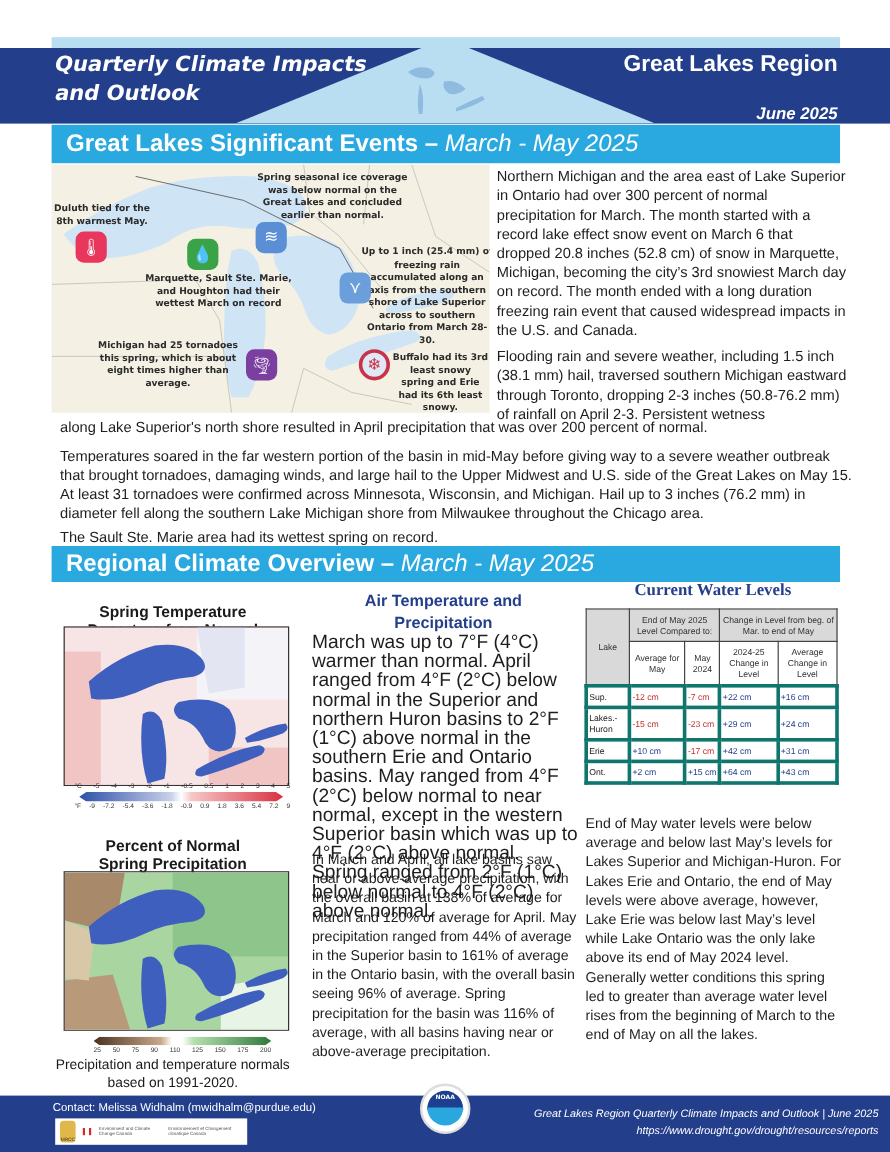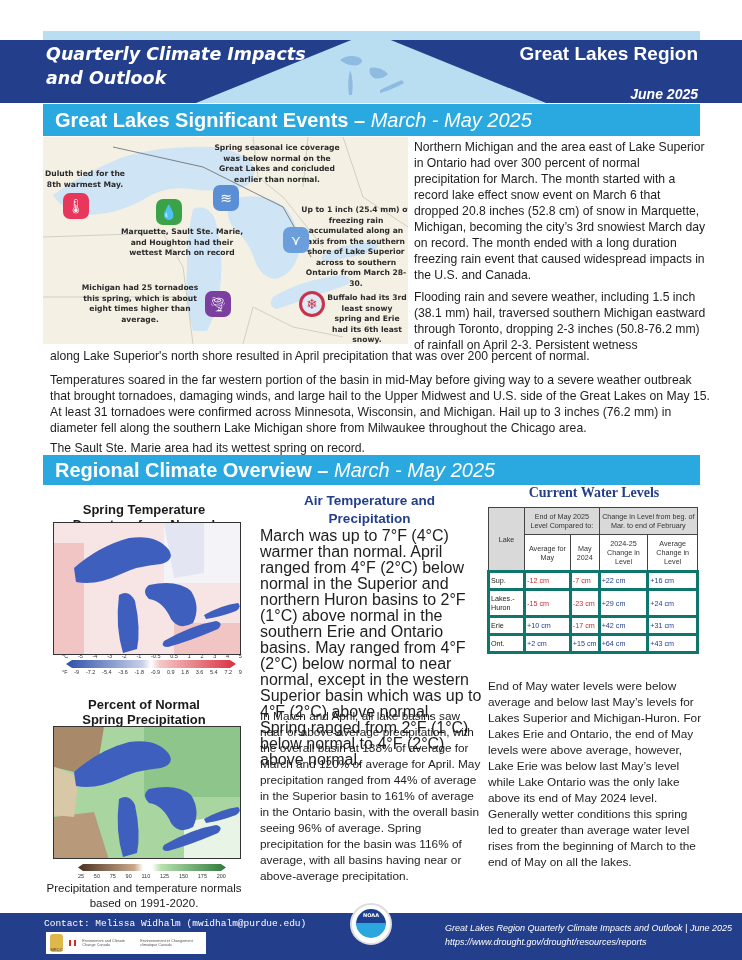--- a/index.html
+++ b/index.html
@@ -46,28 +46,28 @@
   table.wl { position: absolute; left: 487px; top: 507px; width: 212px; border-collapse: collapse; font-family: "Liberation Sans", sans-serif; font-size: 7.2px; }
   table.wl th { background: #d9d9d9; font-weight: normal; color: #333; border: 1px solid #444; padding: 4px 1px; line-height: 9px; }
   table.wl td { border: 3px solid #0f766e; text-align: left; padding: 3px 1px; line-height: 9px; background: #fff; }
   table.wl td.lake { background: #fff; color: #222; }
   .neg { color: #c0302f; }
   .pos { color: #233f8c; }
   .wl-text { position: absolute; left: 488px; top: 678px; width: 218px; font-size: 11.8px; line-height: 16px; }
 
   
   .footer { position: absolute; left: 0; top: 913px; width: 742px; height: 47px; background: #233f8c; }
-  .contact { position: absolute; left: 44px; top: 918px; color: #fff; font-family: Liberation Mono, monospace; font-size: 9.5px; }
+  .contact { position: absolute; left: 44px; top: 918px; color: #fff; font-family: Liberation Sans, sans-serif; font-size: 9.5px; }
   .logos { position: absolute; left: 46px; top: 932px; width: 160px; height: 22px; background: #fff; display: flex; align-items: center; gap: 6px; padding: 0 4px; font-family: "Liberation Sans", sans-serif; font-size: 3.8px; color: #555; }
   .mrcc { width: 18px; height: 18px; background: #e0b84a; border-radius: 3px; font-size: 4px; color: #333; display: flex; align-items: flex-end; justify-content: center; }
   .flag { width: 10px; height: 6px; background: linear-gradient(90deg, #d52b1e 0 30%, #fff 30% 70%, #d52b1e 70%); }
   .noaa { position: absolute; left: 350px; top: 903px; width: 42px; height: 42px; border-radius: 50%; background: #fff; border: 2px solid #ddd; overflow: hidden; }
   .noaa .top { position: absolute; left: 4px; top: 4px; width: 30px; height: 16px; background: #1d3f8f; border-radius: 15px 15px 0 0; color: #fff; font-size: 5px; font-weight: bold; text-align: center; line-height: 12px; }
   .noaa .wave { position: absolute; left: 4px; top: 18px; width: 30px; height: 15px; background: #2ba7df; border-radius: 0 0 15px 15px; }
-  .foot-right { position: absolute; right: 10px; top: 921px; text-align: left; color: #fff; font-family: "Liberation Sans", sans-serif; font-style: italic; font-size: 9px; line-height: 14px; }
+  .foot-right { position: absolute; right: 10px; top: 921px; text-align: right; color: #fff; font-family: "Liberation Sans", sans-serif; font-style: italic; font-size: 9px; line-height: 14px; }
 </style>
 </head>
 <body>
 
 <div class="hdr-light"></div>
 <div class="hdr-dark">
   <svg class="hdr-tri" viewBox="0 0 742 63" width="742" height="63">
     <polygon points="196,63 371,-8 546,63" fill="#b9def2"></polygon>
     <path d="M340,20 q8,-6 18,-3 q8,4 0,8 q-10,2 -18,-5z M350,30 q4,10 2,25 l-3,0 q-2,-12 1,-25z M370,28 q10,-2 18,6 q-6,6 -14,4 q-6,-4 -4,-10z M380,50 q12,-6 22,-10 l2,3 q-10,6 -24,10z" fill="#8fbbe0"></path>
   </svg>
@@ -246,21 +246,21 @@
 <div class="mid-title">Air Temperature and Precipitation</div>
 <div class="body-text mid1">March was up to 7°F (4°C) warmer than normal. April ranged from 4°F (2°C) below normal in the Superior and northern Huron basins to 2°F (1°C) above normal in the southern Erie and Ontario basins. May ranged from 4°F (2°C) below normal to near normal, except in the western Superior basin which was up to 4°F (2°C) above normal. Spring ranged from 2°F (1°C) below normal to 4°F (2°C) above normal.</div>
 <div class="body-text mid2">In March and April, all lake basins saw near or above-average precipitation, with the overall basin at 138% of average for March and 120% of average for April. May precipitation ranged from 44% of average in the Superior basin to 161% of average in the Ontario basin, with the overall basin seeing 96% of average. Spring precipitation for the basin was 116% of average, with all basins having near or above-average precipitation.</div>
 
 <div class="wl-title">Current Water Levels</div>
 <table class="wl">
   <thead>
     <tr>
       <th rowspan="2" style="width:36px;">Lake</th>
       <th colspan="2">End of May 2025 Level Compared to:</th>
-      <th colspan="2">Change in Level from beg. of Mar. to end of February</th>
+      <th colspan="2">Change in Level from beg. of Mar. to end of May</th>
     </tr>
     <tr>
       <th style="background:#fff;">Average for May</th>
       <th style="background:#fff;">May 2024</th>
       <th style="background:#fff;">2024-25 Change in Level</th>
       <th style="background:#fff;">Average Change in Level</th>
     </tr>
   </thead>
   <tbody>
     <tr>

